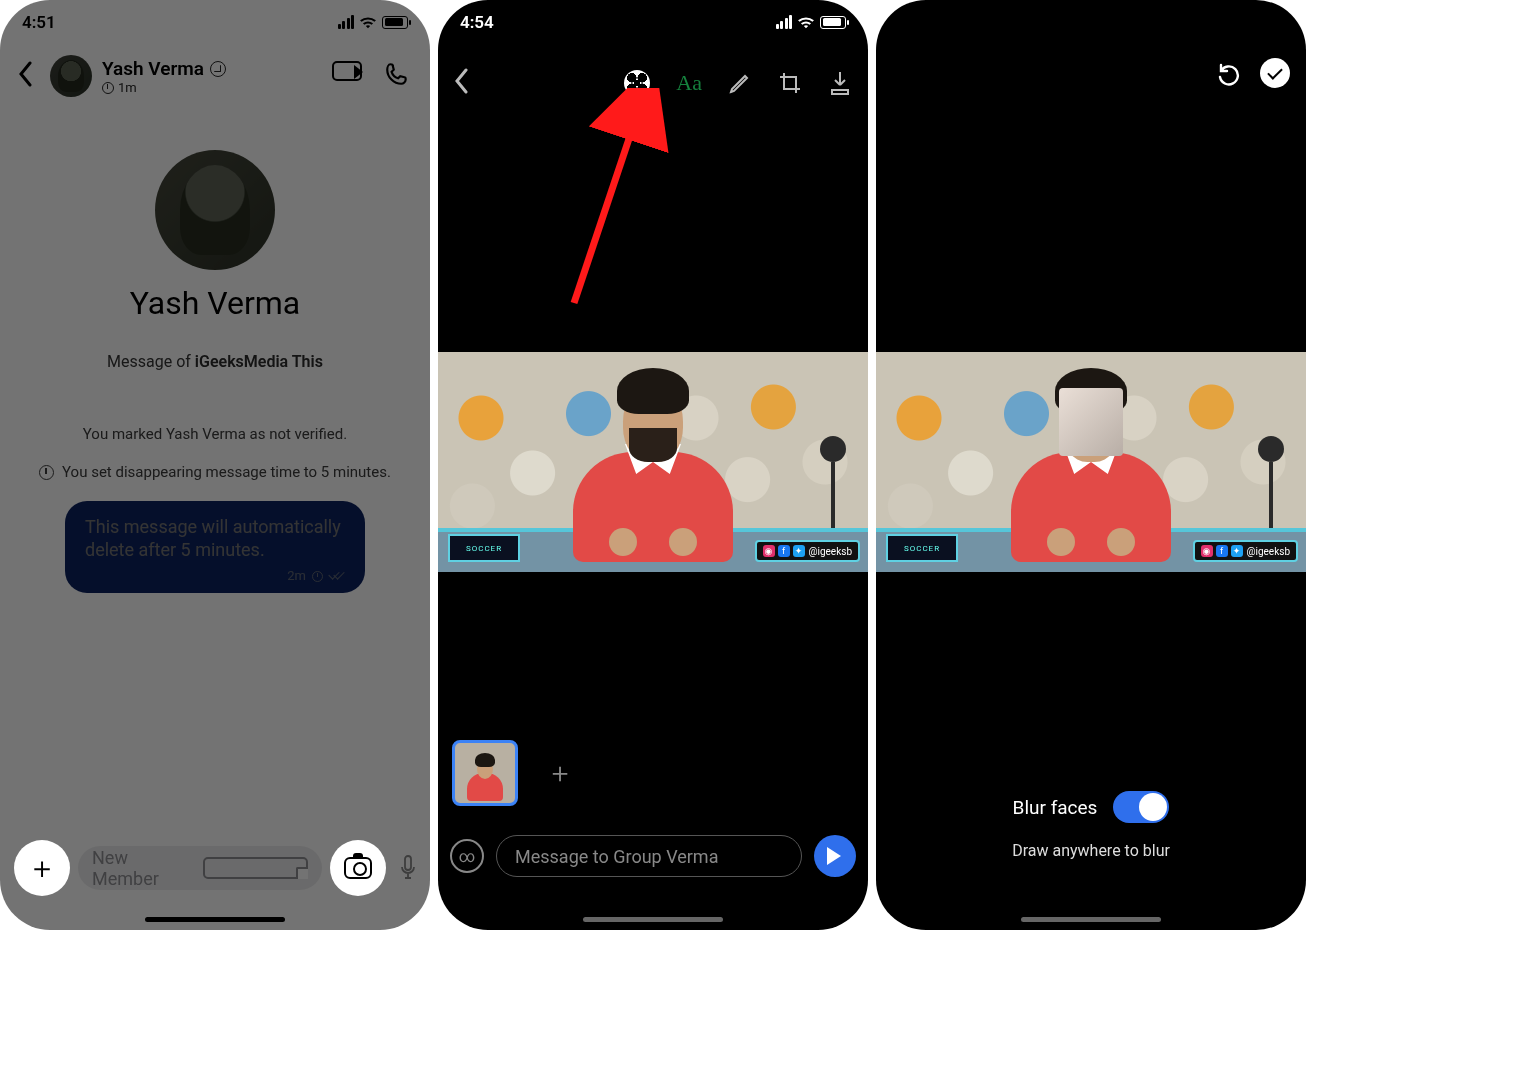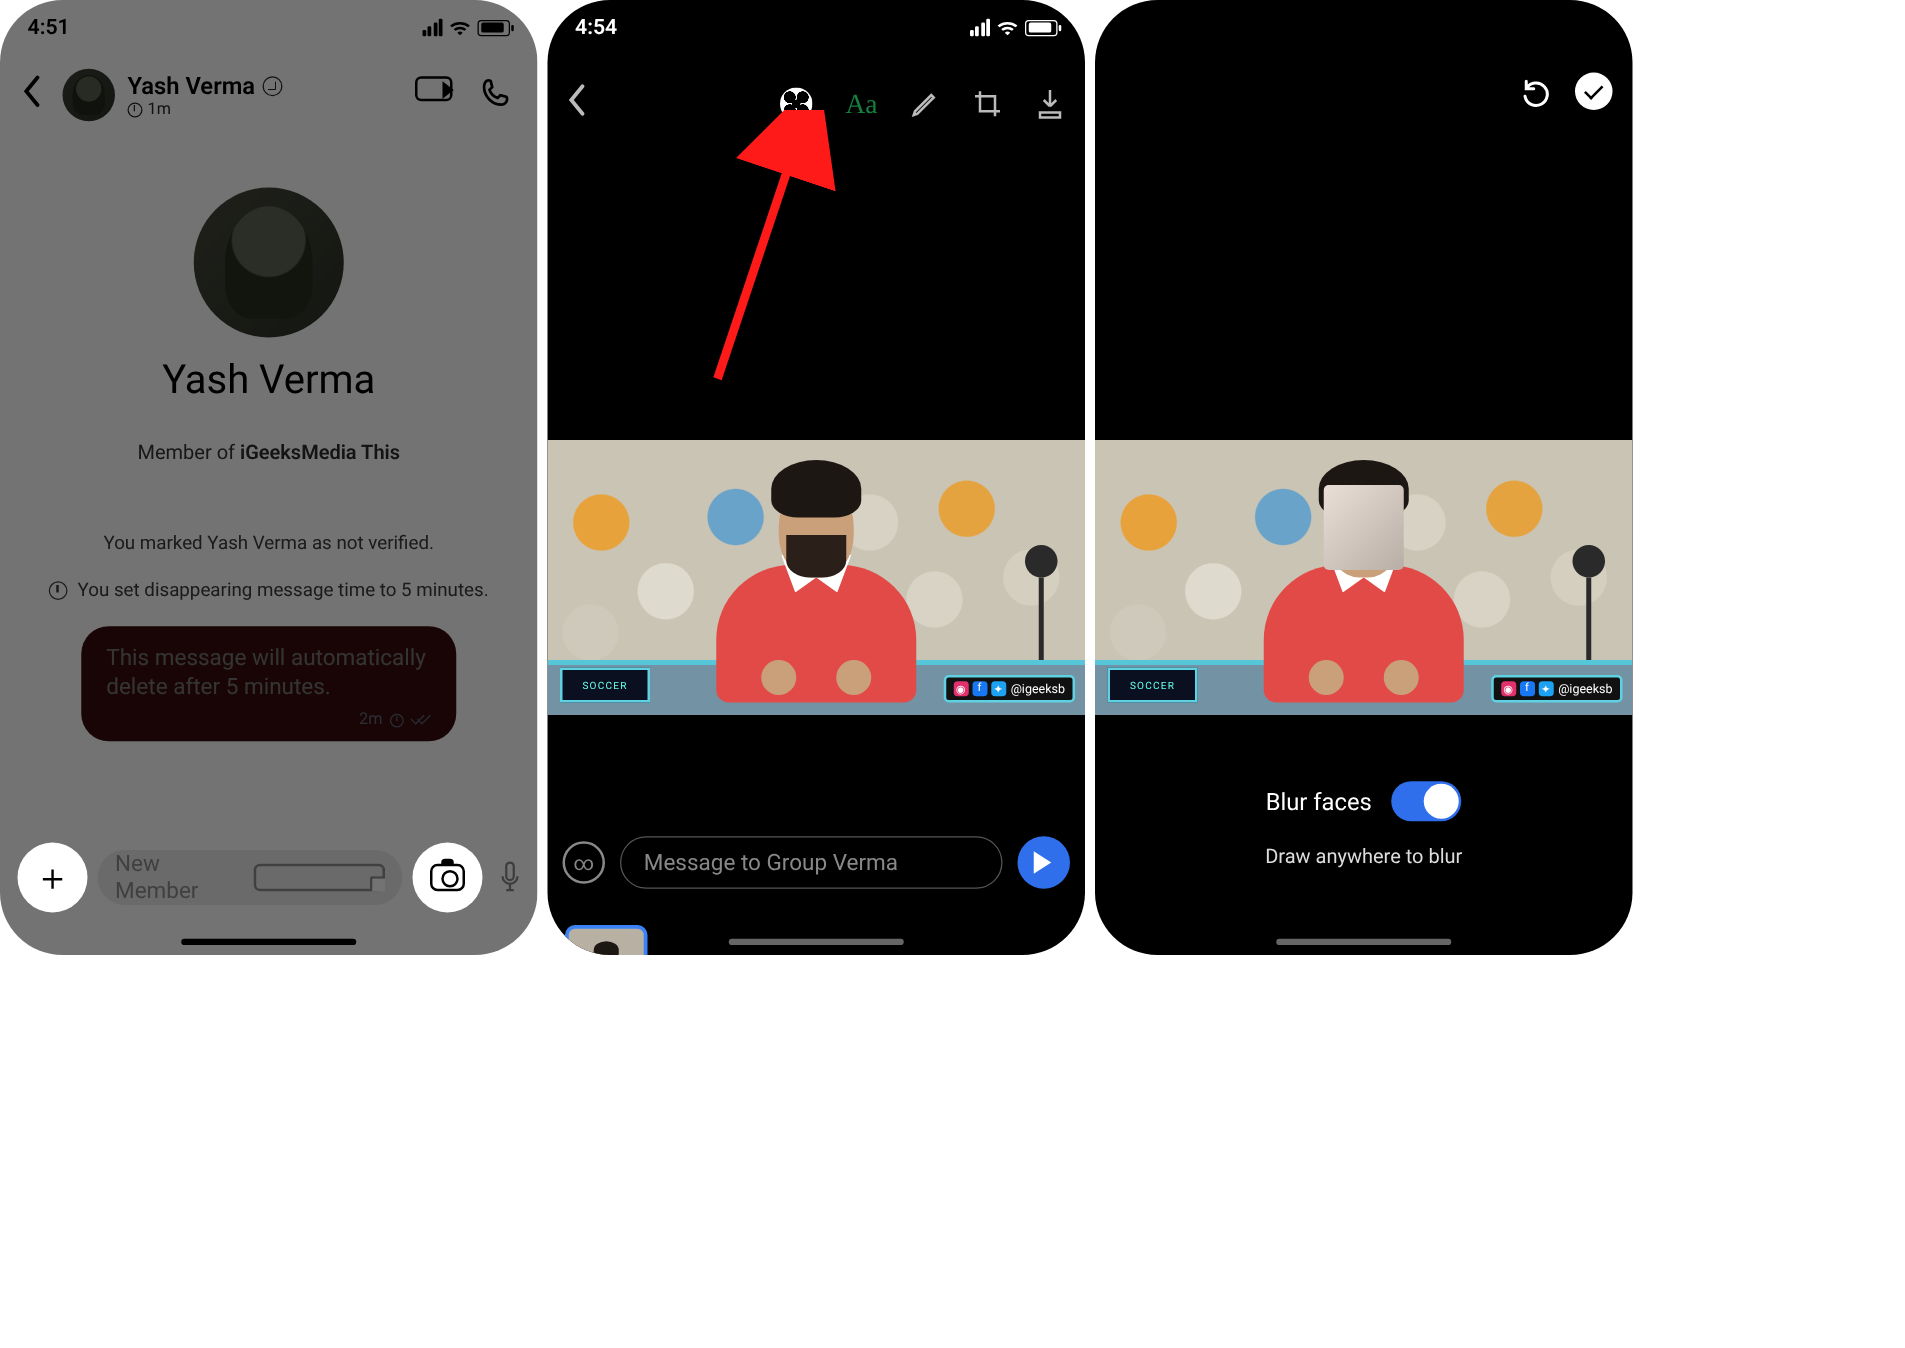--- a/index.html
+++ b/index.html
@@ -7,21 +7,21 @@
     width: 1524px;
     height: 1078px;
     background: #fff;
     display: flex;
     font-family: -apple-system, BlinkMacSystemFont, "Segoe UI", Roboto, Helvetica, Arial, sans-serif;
     overflow: hidden;
   }
   .phone {
     position: relative;
     width: 430px;
-    height: 764px;
+    height: 930px;
     border-radius: 50px;
     overflow: hidden;
     flex-shrink: 0;
   }
   .gap { width: 8px; height: 100%; }
 
   
   .status-bar {
     position: absolute;
     top: 0; left: 0; right: 0;
@@ -86,21 +86,21 @@
   }
   .avatar-lg .figurine{width:70px;height:90px;background:radial-gradient(circle at 50% 30%, #d3dec2 40%, #586647 42%);border-radius:50% 50% 30% 30%}
   .prof-name { font-size:32px; font-weight:400; margin-top:14px;}
   .member-of { font-size:16px; color:#777; margin-top:30px;}
   .member-of b{font-weight:600;color:#666}
   .sys-msg {font-size:15px;color:#888;margin-top:54px;}
   .sys-msg2 {font-size:15px;color:#888;margin-top:20px;display:flex;align-items:center;gap:8px;padding:0 20px;text-align:center}
   .sys-msg2 .timer-ic{width:15px;height:15px;border:1.5px solid #888;border-radius:50%;position:relative;flex-shrink:0}
   .sys-msg2 .timer-ic::after{content:"";position:absolute;left:5px;top:2px;width:1.5px;height:6px;background:#888}
   .bubble {
-    background:#7f1d1d;color:#fff;border-radius:22px;
+    background:#1d4ed8;color:#fff;border-radius:22px;
     padding:14px 20px 8px 20px;max-width:300px;margin-top:20px;
     font-size:18px;line-height:1.3;
   }
   .bubble-meta{display:flex;justify-content:flex-end;align-items:center;gap:6px;font-size:13px;margin-top:6px;color:#cfe0ff}
   .bubble-meta .tick{width:16px;height:10px;position:relative}
   .bubble-meta .tick::before,.bubble-meta .tick::after{content:"";position:absolute;width:9px;height:5px;border:1.5px solid #cfe0ff;border-top:none;border-right:none;transform:rotate(-45deg)}
   .bubble-meta .tick::after{left:5px}
   .bubble-meta .tm-ic{width:11px;height:11px;border:1.3px solid #cfe0ff;border-radius:50%;position:relative}
   .bubble-meta .tm-ic::after{content:"";position:absolute;left:4px;top:1px;width:1.3px;height:4px;background:#cfe0ff}
 
@@ -272,21 +272,21 @@
       </div>
     </div>
   </div>
 
   <div class="s1-body dim">
     <div class="avatar-lg">
         <div class="figurine"></div>
       </div>
     <div class="prof-name">Yash Verma</div>
     <div class="member-of">
-      <span>Member of </span><b>iGeeksMedia This</b>
+      <span>Message of </span><b>iGeeksMedia This</b>
     </div>
     <div class="sys-msg">You marked Yash Verma as not verified.</div>
     <div class="sys-msg2">
       <span class="timer-ic"></span>
       <span>You set disappearing message time to 5 minutes.</span>
     </div>
     <div class="bubble">
       <div>This message will automatically delete after 5 minutes.</div>
       <div class="bubble-meta">
         <span>2m</span>

